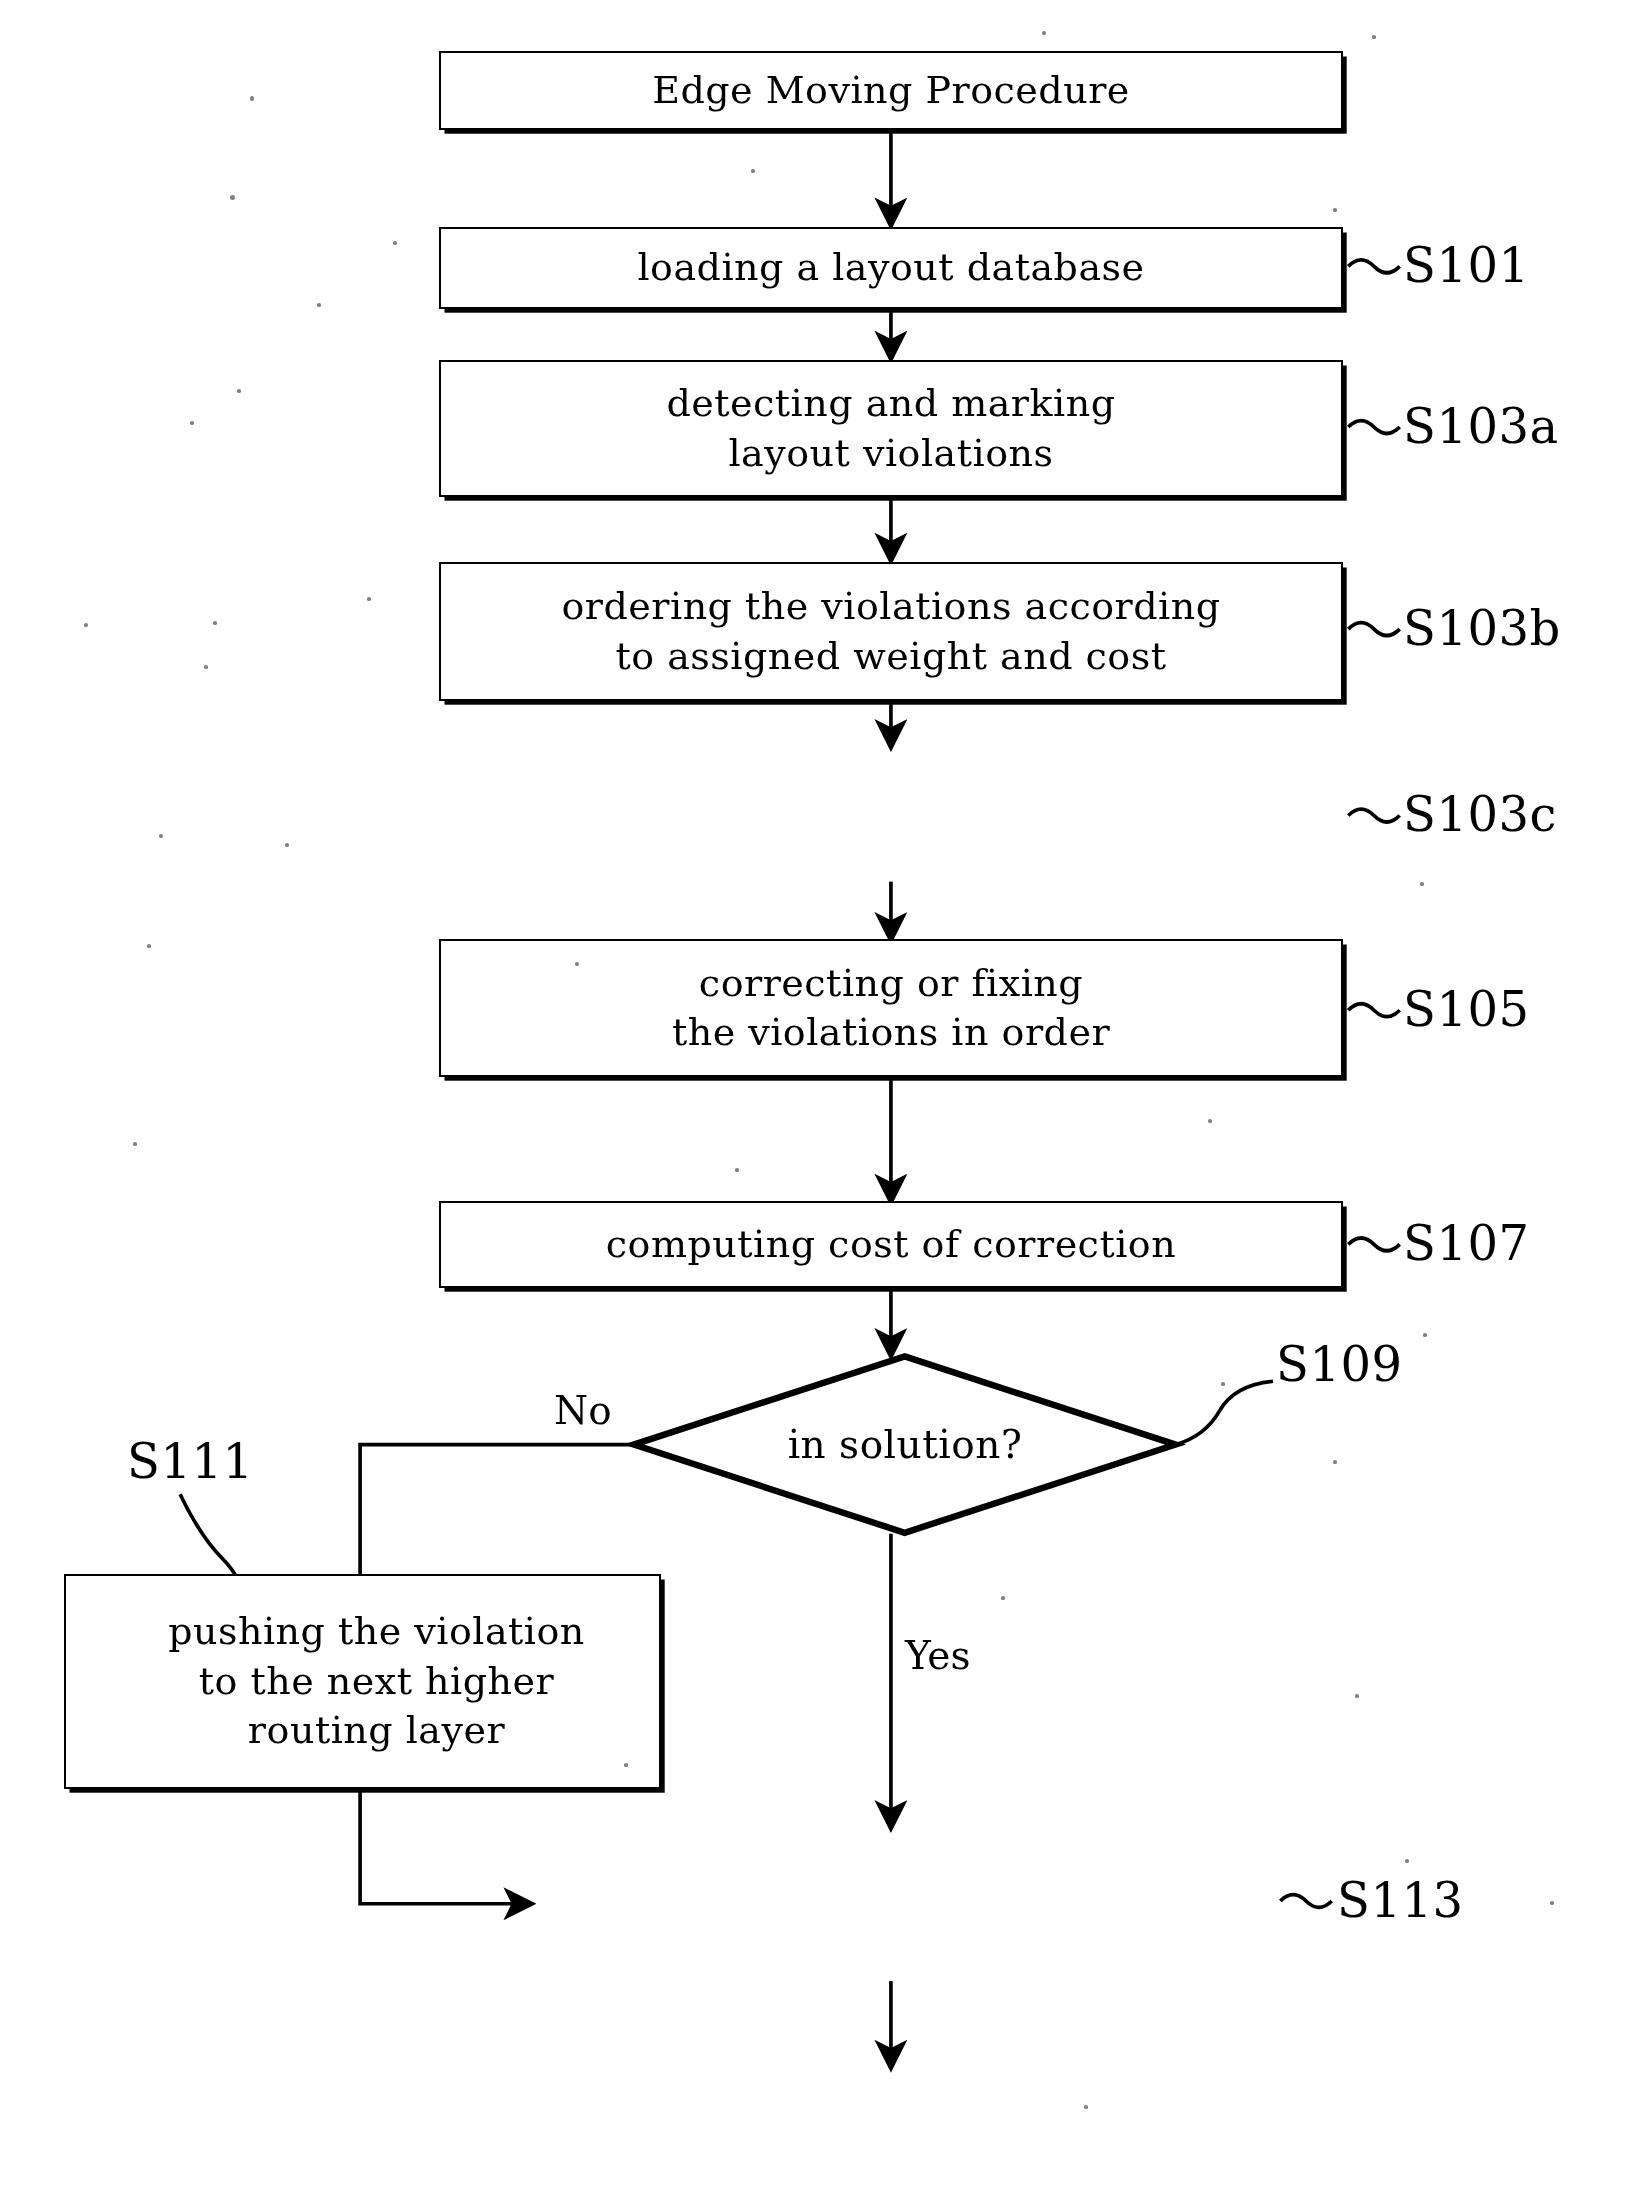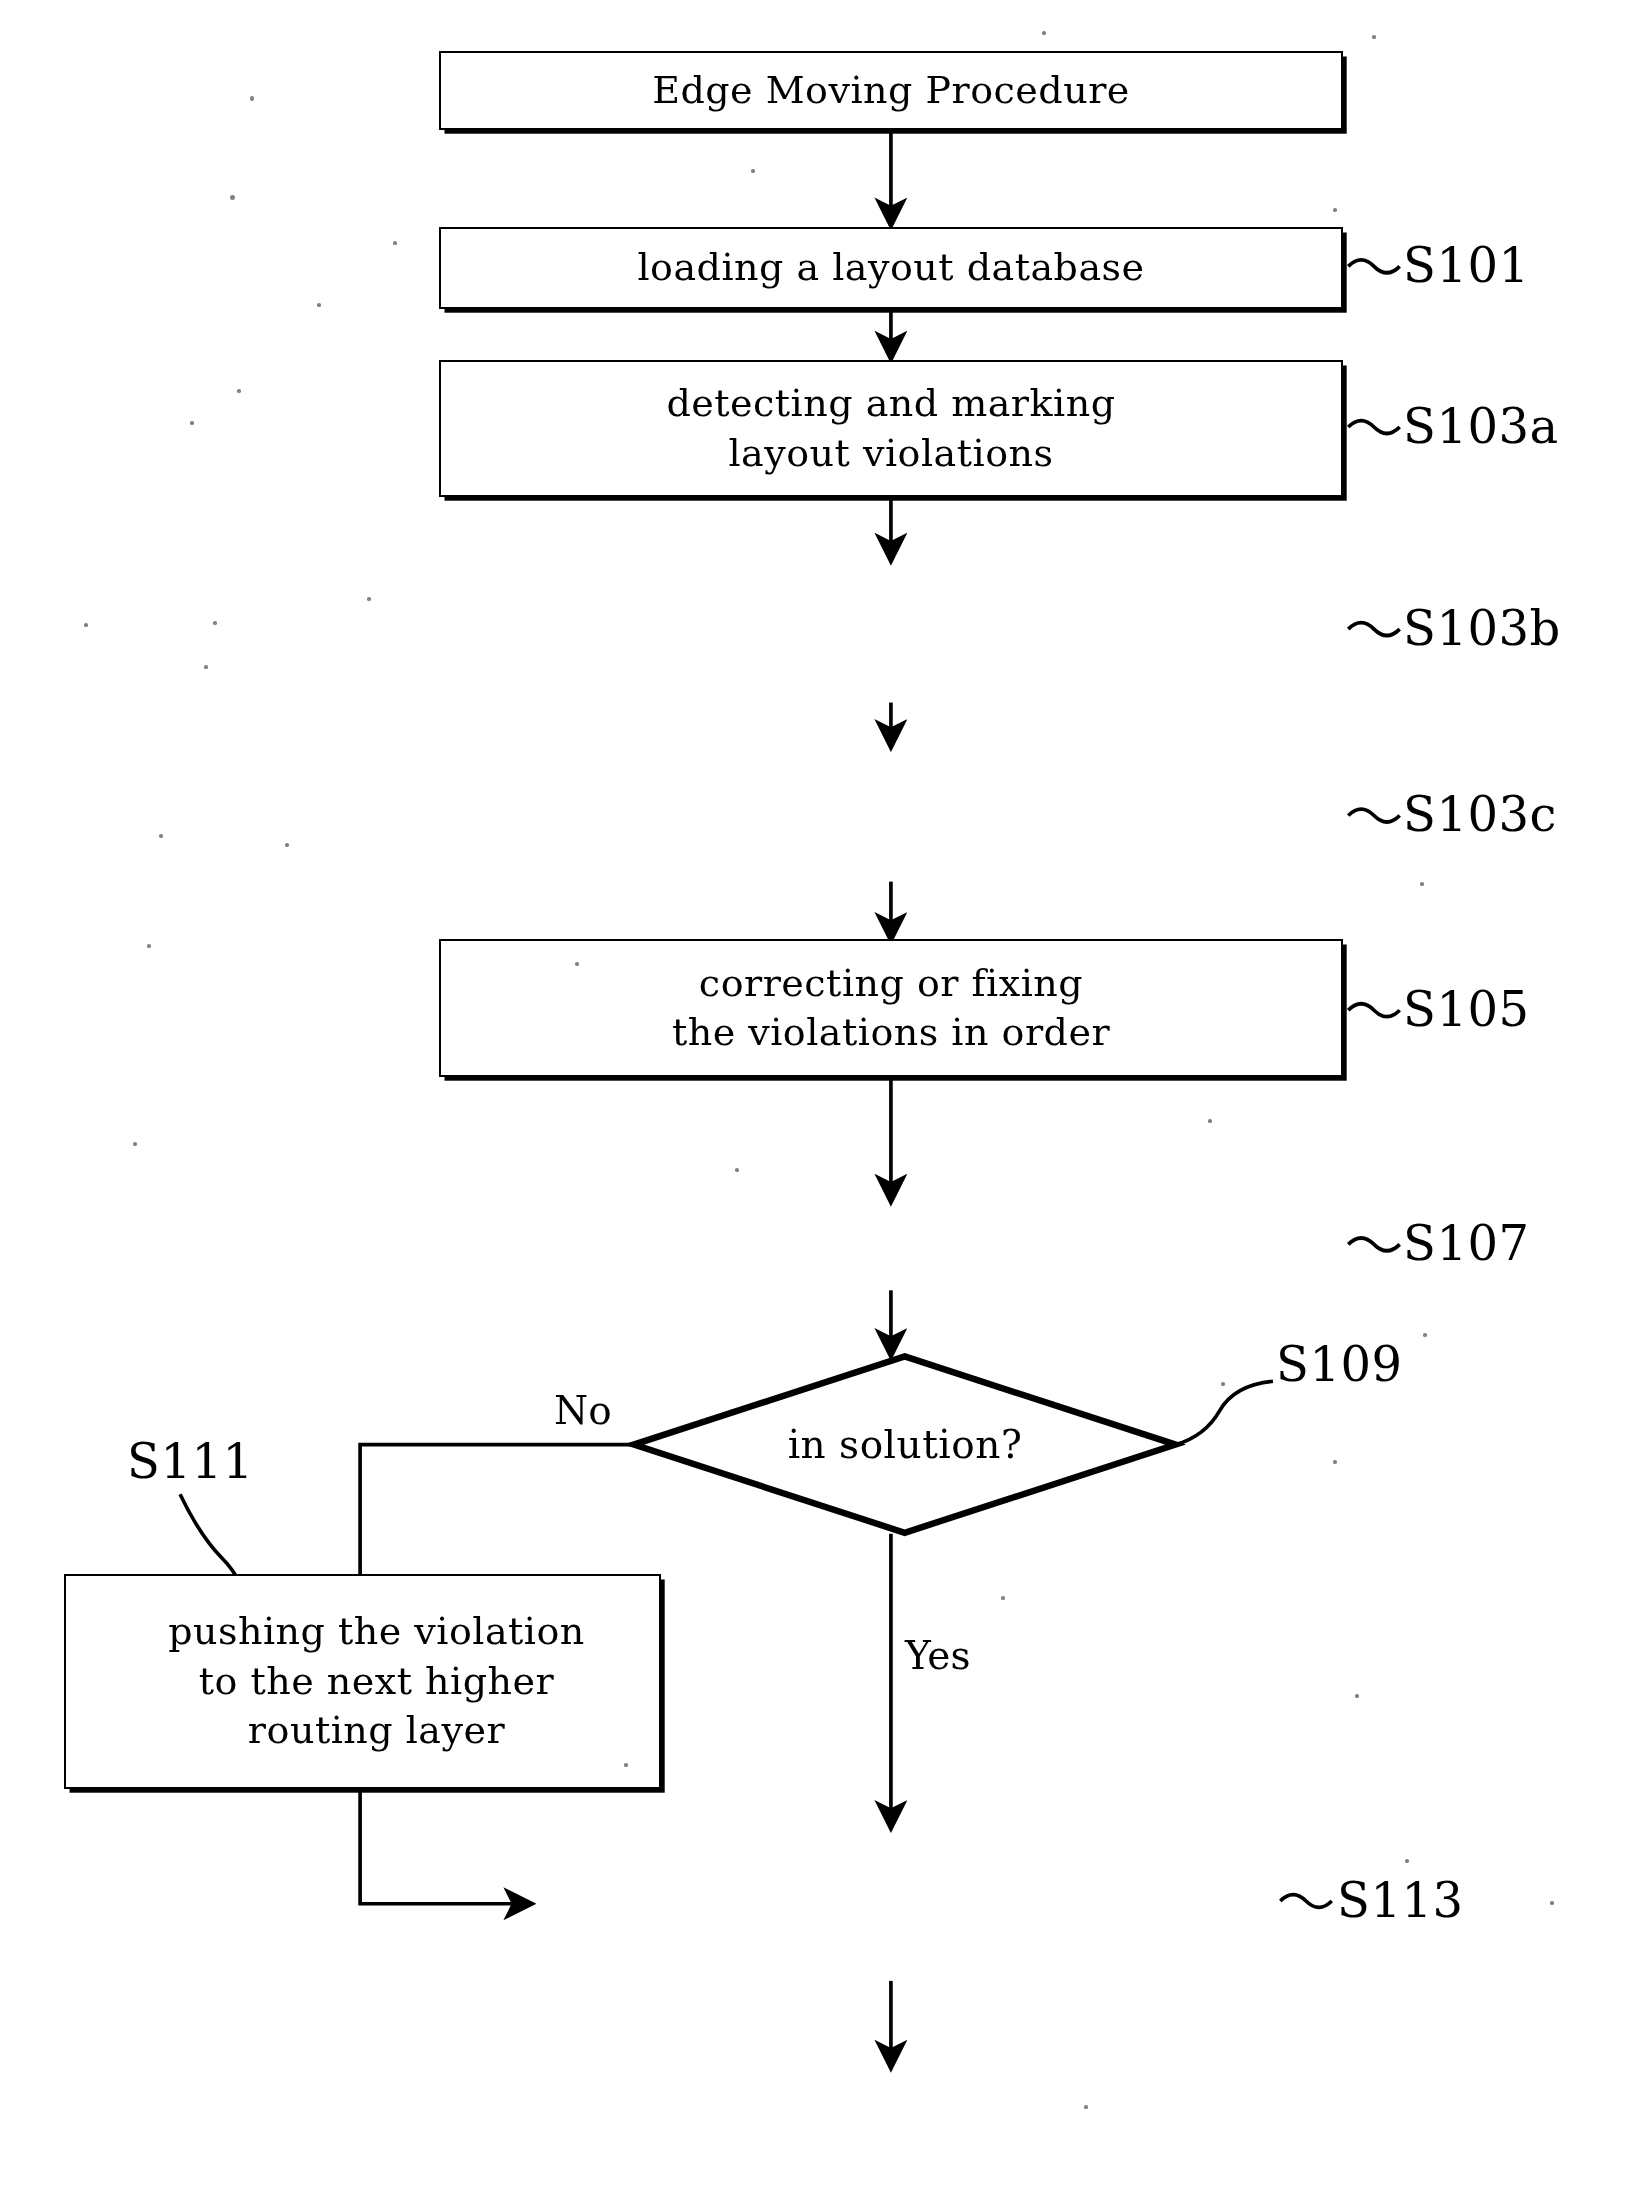--- a/index.html
+++ b/index.html
@@ -150,27 +150,34 @@
 
   <div class="node" style="left:439px; top:227px; width:904px; height:82px;">
     <span class="label">loading a layout database</span>
   </div>
 
   <div class="node tall" style="left:439px; top:360px; width:904px; height:137px;">
     <span class="label">detecting and marking
 layout violations</span>
   </div>
 
+  <div class="node tall" style="left:439px; top:562px; width:904px; height:139px;">
+    <span class="label">ordering the violations according
+to assigned weight and cost</span>
+  </div>
 
 
   <div class="node tall" style="left:439px; top:939px; width:904px; height:138px;">
     <span class="label">correcting or fixing
 the violations in order</span>
   </div>
 
+  <div class="node" style="left:439px; top:1201px; width:904px; height:87px;">
+    <span class="label">computing cost of correction</span>
+  </div>
 
   <div class="diamond-wrap" style="left:634px; top:1356px; width:542px; height:176px;">
     <span class="dtext">in solution?</span>
   </div>
 
   <div class="node tall" style="left:64px; top:1574px; width:597px; height:215px;padding-left:28px;">
     <span class="label">pushing the violation
 to the next higher
 routing layer</span>
   </div>

